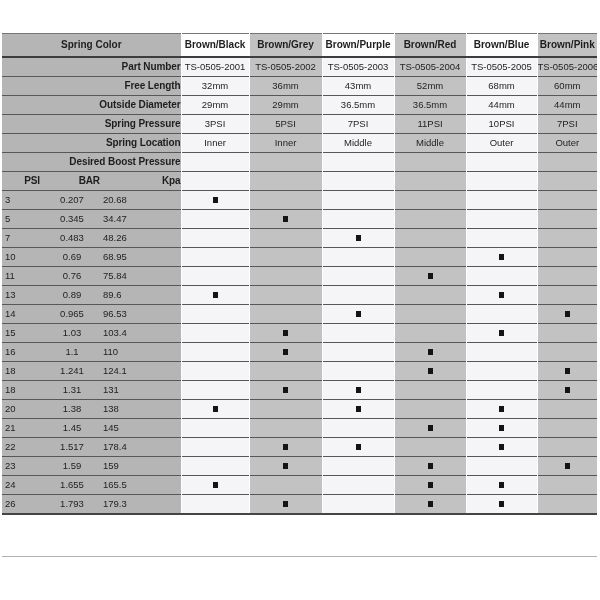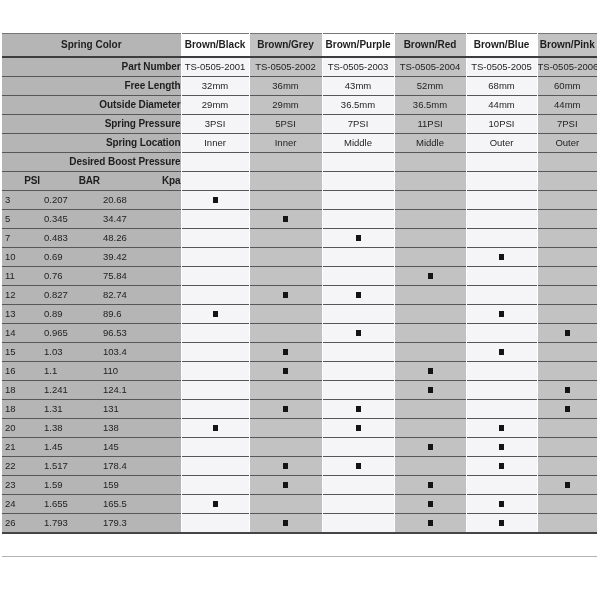--- a/index.html
+++ b/index.html
@@ -18,21 +18,21 @@
   tr.header-row{border-top:none;border-bottom:2px solid #3d3d40;}
   th,td{
     padding:0;height:18px;vertical-align:middle;
     font-size:9.5px;line-height:10px;font-weight:normal;
     overflow:hidden;white-space:nowrap;
   }
   tr.header-row th{height:22px;font-weight:bold;font-size:10px;}
   
   .lab{background:#b5b5b6;text-align:right;font-weight:bold;font-size:10px;padding-left:3px;letter-spacing:-0.1px;}
   .labv{background:#b5b5b6;text-align:left;padding-left:3px;}
-  .labv.bar{padding-left:4px;}
+  .labv.bar{padding-left:4px;text-align:center;}
   .labv.kpa{padding-left:3px;}
   .spring-color-head{background:#b5b5b6;text-align:center;}
   
   .cl{background:#f5f5f7;text-align:center;border-left:1px solid rgba(255,255,255,0.8);}
   .cg{background:#c2c2c3;text-align:center;border-left:1px solid rgba(255,255,255,0.8);}
   tr.header-row .cl{background:#fdfdfd;}
   .mark{
     display:inline-block;width:5px;height:6px;background:#141414;vertical-align:middle;
   }
   .bottom-shadow{
@@ -166,47 +166,36 @@
           <td class="cl"></td>
           <td class="cg"></td>
           <td class="cl"><span class="mark"></span></td>
           <td class="cg"></td>
           <td class="cl"></td>
           <td class="cg"></td>
         </tr>
         <tr>
           <td class="labv psi">10</td>
           <td class="labv bar">0.69</td>
-          <td class="labv kpa">39.42</td>
+          <td class="labv kpa">68.95</td>
           <td class="cl"></td>
           <td class="cg"></td>
           <td class="cl"></td>
           <td class="cg"></td>
           <td class="cl"><span class="mark"></span></td>
           <td class="cg"></td>
         </tr>
         <tr>
           <td class="labv psi">11</td>
           <td class="labv bar">0.76</td>
           <td class="labv kpa">75.84</td>
           <td class="cl"></td>
           <td class="cg"></td>
           <td class="cl"></td>
           <td class="cg"><span class="mark"></span></td>
-          <td class="cl"></td>
-          <td class="cg"></td>
-        </tr>
-        <tr>
-          <td class="labv psi">12</td>
-          <td class="labv bar">0.827</td>
-          <td class="labv kpa">82.74</td>
-          <td class="cl"></td>
-          <td class="cg"><span class="mark"></span></td>
-          <td class="cl"><span class="mark"></span></td>
-          <td class="cg"></td>
           <td class="cl"></td>
           <td class="cg"></td>
         </tr>
         <tr>
           <td class="labv psi">13</td>
           <td class="labv bar">0.89</td>
           <td class="labv kpa">89.6</td>
           <td class="cl"><span class="mark"></span></td>
           <td class="cg"></td>
           <td class="cl"></td>

